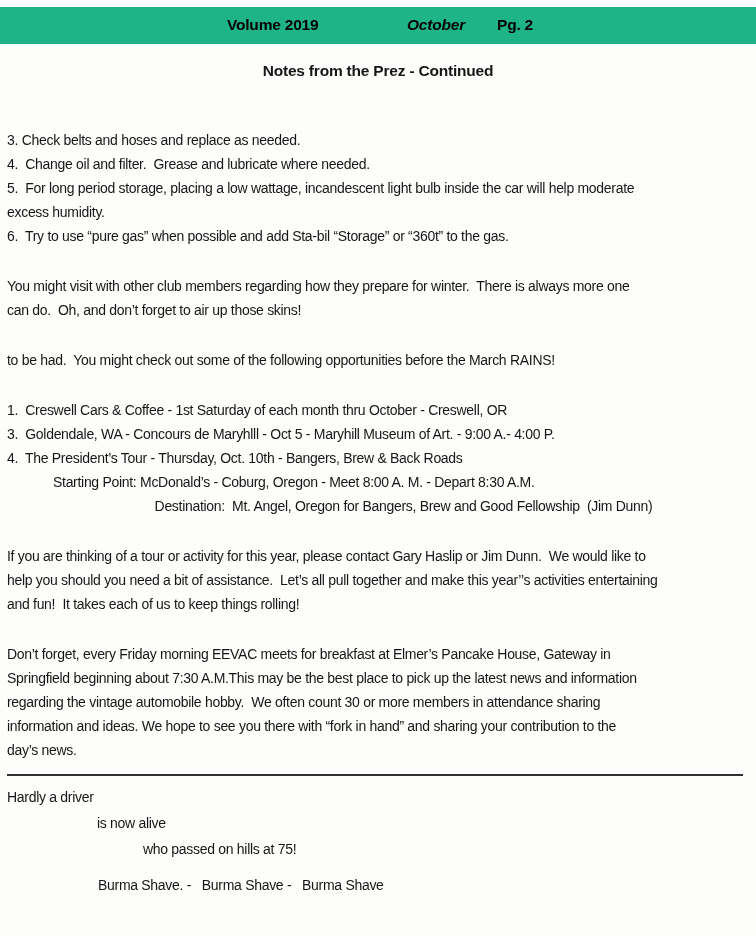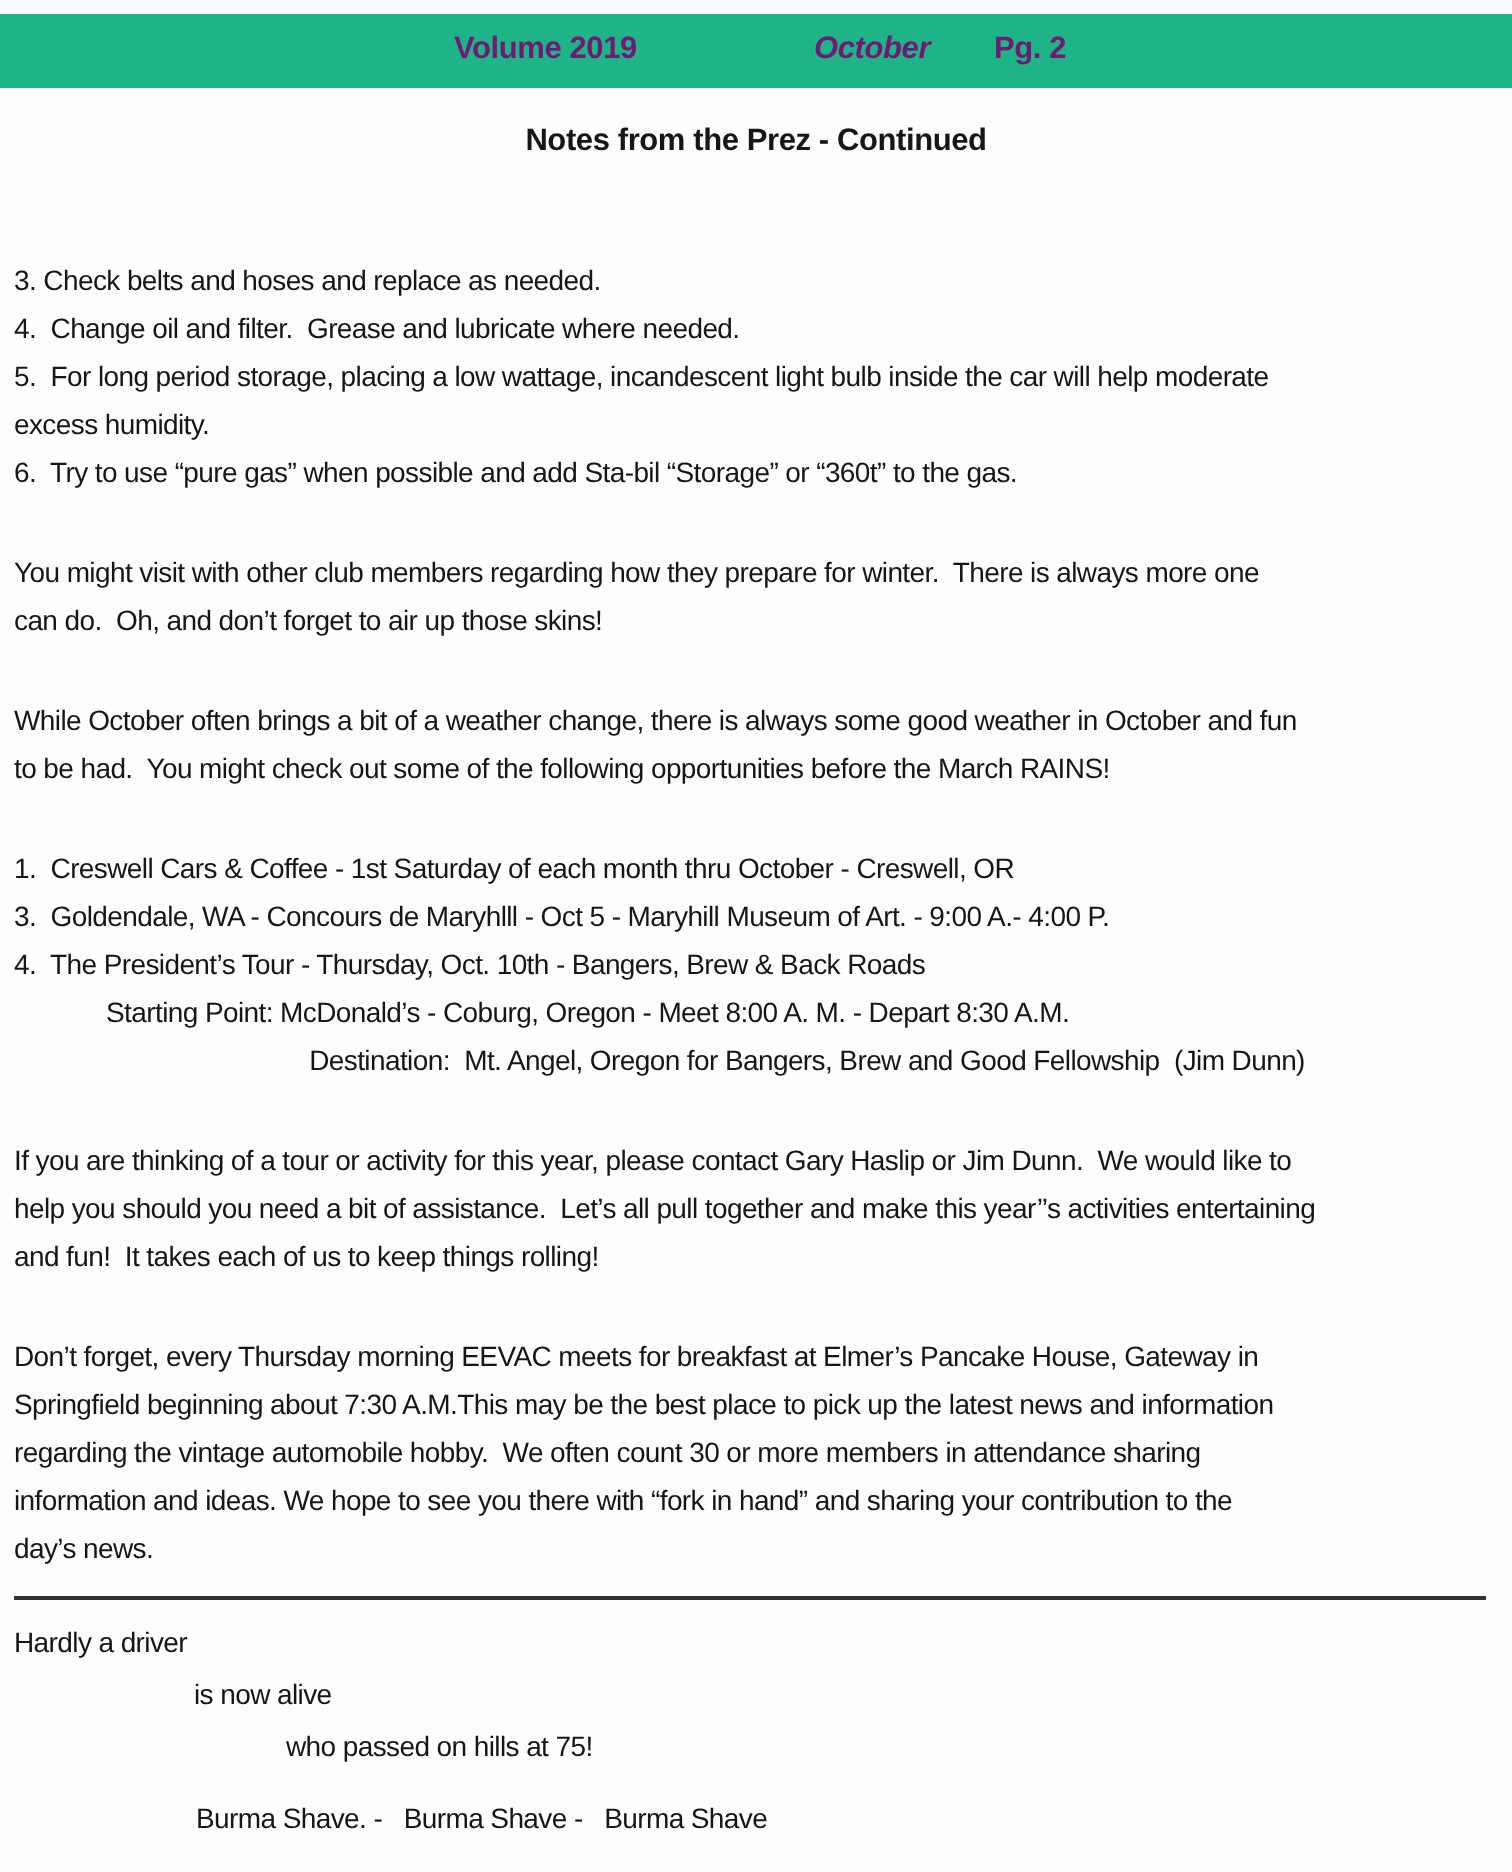--- a/index.html
+++ b/index.html
@@ -2,21 +2,21 @@
 <html><head>
 <meta charset="utf-8">
 <style>
   html,body { margin:0; padding:0; background:#ffffff; }
   .page {
     position:relative; width:756px; height:936px; overflow:hidden;
     background:#fdfdfb; color:#161616;
     font-family:"Liberation Sans", sans-serif;
   }
   .header-bar { position:absolute; top:7px; left:0; width:756px; height:37px; background:#1fb488; }
-  .hdr { position:absolute; top:9px; font-weight:700; font-size:15.5px; color:#701a75; letter-spacing:-0.2px; white-space:pre; }
+  .hdr { position:absolute; top:9px; font-weight:700; font-size:15.5px; color:#000000; letter-spacing:-0.2px; white-space:pre; }
   .hdr-volume { left:227px; }
   .hdr-month  { left:407px;font-style:italic; }
   .hdr-page   { left:497px; }
   .doc-title {
     position:absolute; top:62px; left:0; width:756px; text-align:center;
     font-weight:700; font-size:15.5px; letter-spacing:-0.2px;
   }
   .document-body {
     position:absolute; top:128px; left:7px; width:747px;
     font-size:14px; line-height:24px; letter-spacing:-0.3px;
@@ -47,37 +47,36 @@
         <div class="line">4.  Change oil and filter.  Grease and lubricate where needed.</div>
         <div class="line">5.  For long period storage, placing a low wattage, incandescent light bulb inside the car will help moderate</div>
         <div class="line">excess humidity.</div>
         <div class="line">6.  Try to use “pure gas” when possible and add Sta-bil “Storage” or “360t” to the gas.</div>
       </div>
     <div class="block">
         <div class="line">You might visit with other club members regarding how they prepare for winter.  There is always more one</div>
         <div class="line">can do.  Oh, and don’t forget to air up those skins!</div>
       </div>
     <div class="block">
-        <div class="line">While October often brings a bit of a weather change, there is always some good weather in October and fun</div>
         <div class="line">to be had.  You might check out some of the following opportunities before the March RAINS!</div>
       </div>
     <div class="block">
         <div class="line">1.  Creswell Cars &amp; Coffee - 1st Saturday of each month thru October - Creswell, OR</div>
         <div class="line">3.  Goldendale, WA - Concours de Maryhlll - Oct 5 - Maryhill Museum of Art. - 9:00 A.- 4:00 P.</div>
         <div class="line">4.  The President’s Tour - Thursday, Oct. 10th - Bangers, Brew &amp; Back Roads</div>
         <div class="line" style="padding-left: 46px;">Starting Point: McDonald’s - Coburg, Oregon - Meet 8:00 A. M. - Depart 8:30 A.M.</div>
         <div class="line" style="padding-left: 46px; text-align: center;">Destination:  Mt. Angel, Oregon for Bangers, Brew and Good Fellowship  (Jim Dunn)</div>
       </div>
     <div class="block">
         <div class="line">If you are thinking of a tour or activity for this year, please contact Gary Haslip or Jim Dunn.  We would like to</div>
         <div class="line">help you should you need a bit of assistance.  Let’s all pull together and make this year’’s activities entertaining</div>
         <div class="line">and fun!  It takes each of us to keep things rolling!</div>
       </div>
     <div class="block tight">
-        <div class="line">Don’t forget, every Thursday morning EEVAC meets for breakfast at Elmer’s Pancake House, Gateway in</div>
+        <div class="line">Don’t forget, every Friday morning EEVAC meets for breakfast at Elmer’s Pancake House, Gateway in</div>
         <div class="line">Springfield beginning about 7:30 A.M.This may be the best place to pick up the latest news and information</div>
         <div class="line">regarding the vintage automobile hobby.  We often count 30 or more members in attendance sharing</div>
         <div class="line">information and ideas. We hope to see you there with “fork in hand” and sharing your contribution to the</div>
         <div class="line">day’s news.</div>
       </div>
     <div class="rule"></div>
     <div class="block poem">
         <div class="line">Hardly a driver</div>
         <div class="line" style="padding-left: 90px;">is now alive</div>
         <div class="line" style="padding-left: 136px;">who passed on hills at 75!</div>

